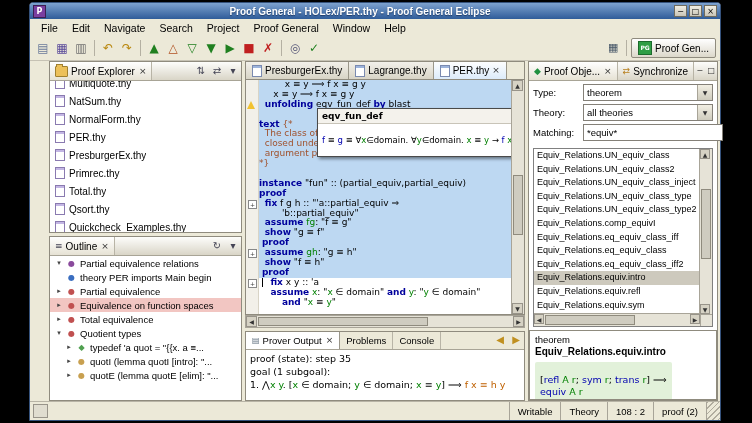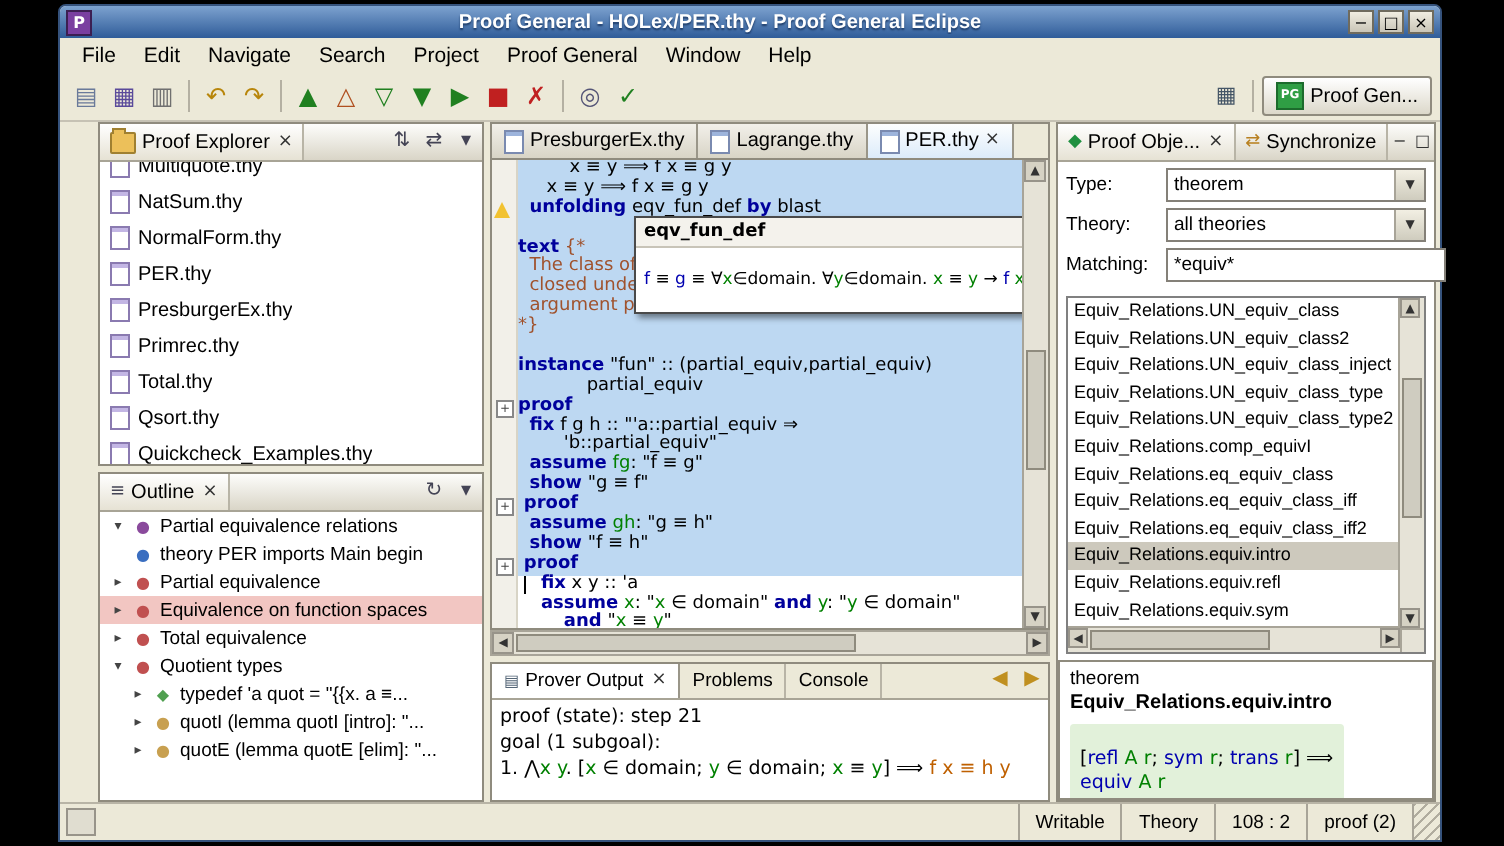--- a/index.html
+++ b/index.html
@@ -358,21 +358,20 @@
               <div class="ln processed"><span>     x ≡ y ⟹ f x ≡ g y</span></div>
               <div class="ln processed"><span>  </span><span class="tk-kw">unfolding</span><span> eqv_fun_def </span><span class="tk-kw">by</span><span> blast</span></div>
               <div class="ln processed"></div>
               <div class="ln processed"><span class="tk-kw">text</span><span class="tk-cmt"> {*</span></div>
               <div class="ln processed"><span class="tk-cmt">  The class of partial equivalence relations is</span></div>
               <div class="ln processed"><span class="tk-cmt">  closed under function spaces (in \emph{both}</span></div>
               <div class="ln processed"><span class="tk-cmt">  argument positions).</span></div>
               <div class="ln processed"><span class="tk-cmt">*}</span></div>
               <div class="ln processed"></div>
               <div class="ln processed"><span class="tk-kw">instance</span><span> "fun" :: (partial_equiv,partial_equiv)</span></div>
-              <div class="ln processed"><span>            partial_equiv</span></div>
               <div class="ln processed"><span class="tk-kw">proof</span></div>
               <div class="ln processed"><span>  </span><span class="tk-kw">fix</span><span> f g h :: "'a::partial_equiv ⇒</span></div>
               <div class="ln processed"><span>        'b::partial_equiv"</span></div>
               <div class="ln processed"><span>  </span><span class="tk-kw">assume</span><span> </span><span class="tk-var">fg</span><span>: "f ≡ g"</span></div>
               <div class="ln processed"><span>  </span><span class="tk-kw">show</span><span> "g ≡ f"</span></div>
               <div class="ln processed"><span> </span><span class="tk-kw">proof</span></div>
               <div class="ln processed"><span>  </span><span class="tk-kw">assume</span><span> </span><span class="tk-var">gh</span><span>: "g ≡ h"</span></div>
               <div class="ln processed"><span>  </span><span class="tk-kw">show</span><span> "f ≡ h"</span></div>
               <div class="ln processed"><span> </span><span class="tk-kw">proof</span></div>
               <div class="ln"><span>    </span><span class="tk-kw">fix</span><span> x y :: 'a</span><span class="caret" style="left: 3px;"></span></div>
@@ -407,21 +406,21 @@
               <span>Problems</span>
             </div>
             <div class="ptab">
               <span>Console</span>
             </div>
             <div class="vspacer"></div>
             <span class="hicon" style="color: rgb(192, 144, 32); line-height: 16px;">◀</span>
             <span class="hicon" style="color: rgb(192, 144, 32); line-height: 16px;">▶</span>
           </div>
         <div class="prover-body" id="prover-lines">
-            <div class="pline"><span>proof (state): step 21</span></div>
+            <div class="pline"><span>proof (state): step 35</span></div>
             <div class="pline"><span>goal (1 subgoal):</span></div>
             <div class="pline"><span>1. ⋀</span><span class="tk-var">x</span><span> </span><span class="tk-var">y</span><span>. [</span><span class="tk-var">x</span><span> ∈ domain; </span><span class="tk-var">y</span><span> ∈ domain; </span><span class="tk-var">x</span><span> ≡ </span><span class="tk-var">y</span><span>] ⟹ </span><span class="tk-goal">f x ≡ h y</span></div>
           </div>
       </div>
     </div>
 
     <div class="sash-v"></div>
 
     <div class="col-right">
       <div class="view" style="flex:1;">
@@ -460,22 +459,22 @@
           </div>
         </div>
         <div class="po-list">
           <div class="po-rows" id="po-rows">
               <div class="po-item">Equiv_Relations.UN_equiv_class</div>
               <div class="po-item">Equiv_Relations.UN_equiv_class2</div>
               <div class="po-item">Equiv_Relations.UN_equiv_class_inject</div>
               <div class="po-item">Equiv_Relations.UN_equiv_class_type</div>
               <div class="po-item">Equiv_Relations.UN_equiv_class_type2</div>
               <div class="po-item">Equiv_Relations.comp_equivI</div>
+              <div class="po-item">Equiv_Relations.eq_equiv_class_iff</div>
               <div class="po-item">Equiv_Relations.eq_equiv_class</div>
-              <div class="po-item">Equiv_Relations.eq_equiv_class_iff</div>
               <div class="po-item">Equiv_Relations.eq_equiv_class_iff2</div>
               <div class="po-item selected">Equiv_Relations.equiv.intro</div>
               <div class="po-item">Equiv_Relations.equiv.refl</div>
               <div class="po-item">Equiv_Relations.equiv.sym</div>
               <div class="po-item">Equiv_Relations.equiv.trans</div>
             </div>
           <div class="po-vscroll">
             <span class="sb-arrow" style="top:0;left:0;width:10px;height:10px;">▲</span>
             <span class="sb-thumb" style="left:1px;right:1px;top:40px;height:70px;"></span>
             <span class="sb-arrow" style="bottom:0;left:0;width:10px;height:10px;">▼</span>

